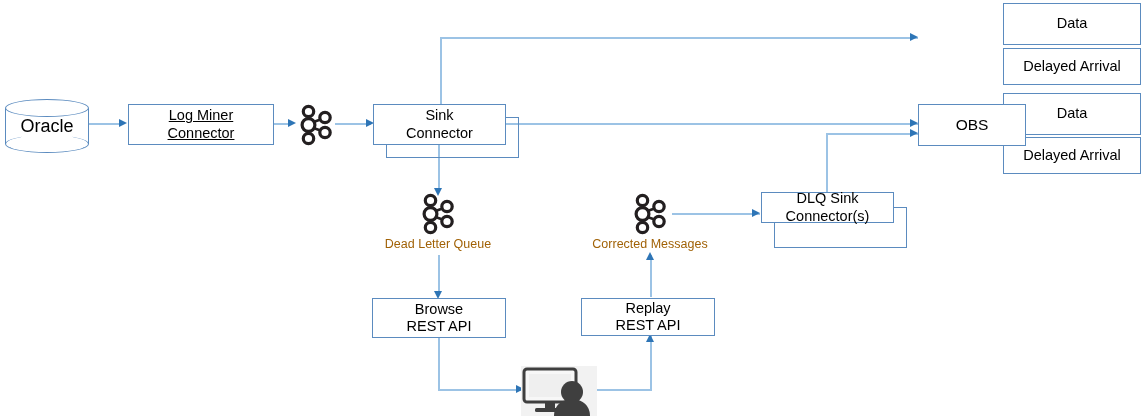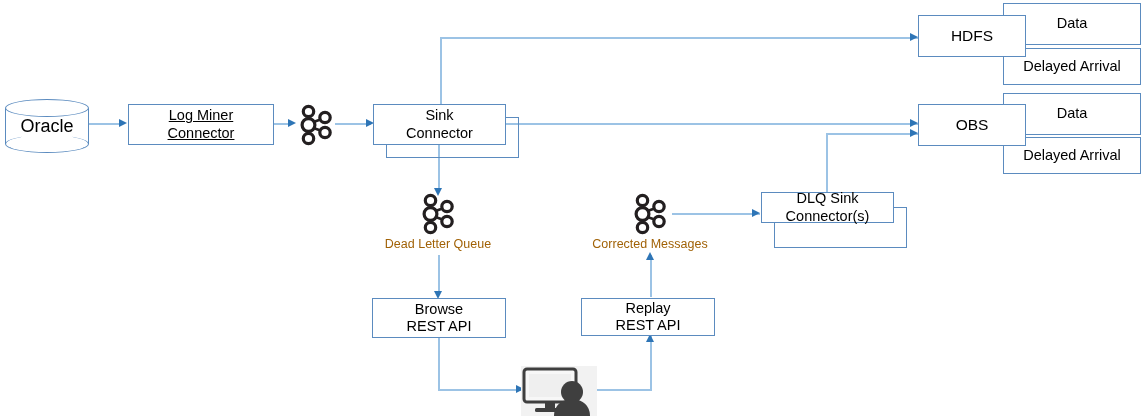--- a/index.html
+++ b/index.html
@@ -116,23 +116,20 @@
     <span class="lbl">Sink
 Connector</span>
   </div>
 
   <div class="node" style="left:1003px;top:3px;width:138px;height:42px;font-size:14.5px;">
     <span class="lbl">Data</span>
   </div>
   <div class="node" style="left:1003px;top:48px;width:138px;height:37px;font-size:14.5px;">
     <span class="lbl">Delayed Arrival</span>
   </div>
-  <div class="node" style="left:918px;top:15px;width:108px;height:42px;font-size:15.5px;">
-    <span class="lbl">HDFS</span>
-  </div>
 
   <div class="node" style="left:1003px;top:93px;width:138px;height:42px;font-size:14.5px;">
     <span class="lbl">Data</span>
   </div>
   <div class="node" style="left:1003px;top:137px;width:138px;height:37px;font-size:14.5px;">
     <span class="lbl">Delayed Arrival</span>
   </div>
   <div class="node" style="left:918px;top:104px;width:108px;height:42px;font-size:15.5px;">
     <span class="lbl">OBS</span>
   </div>

